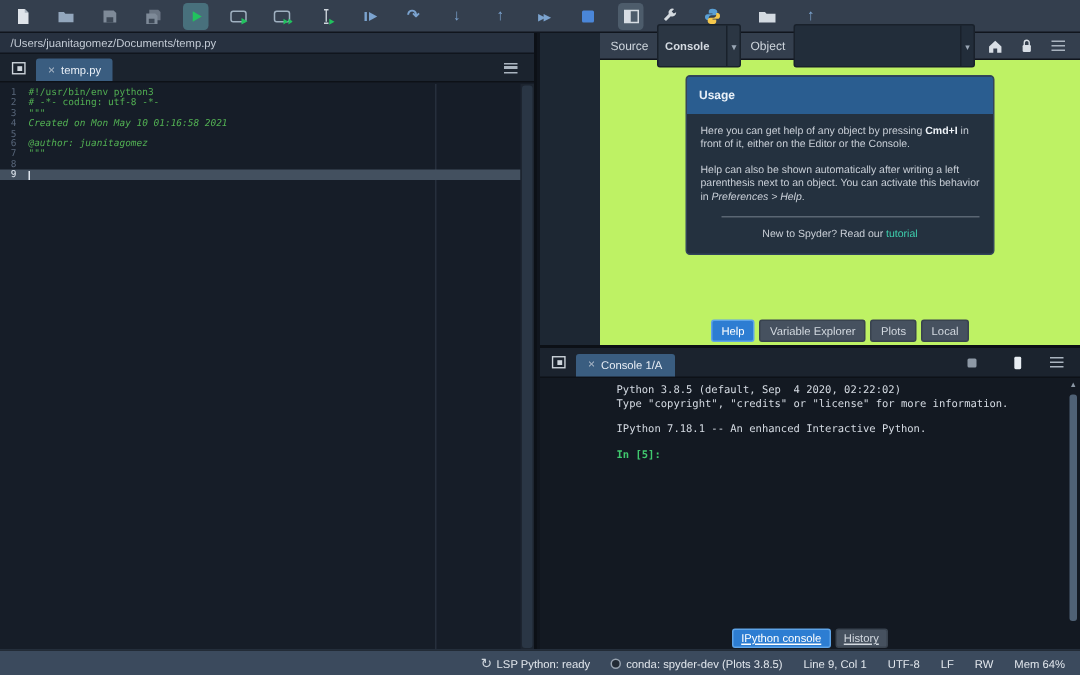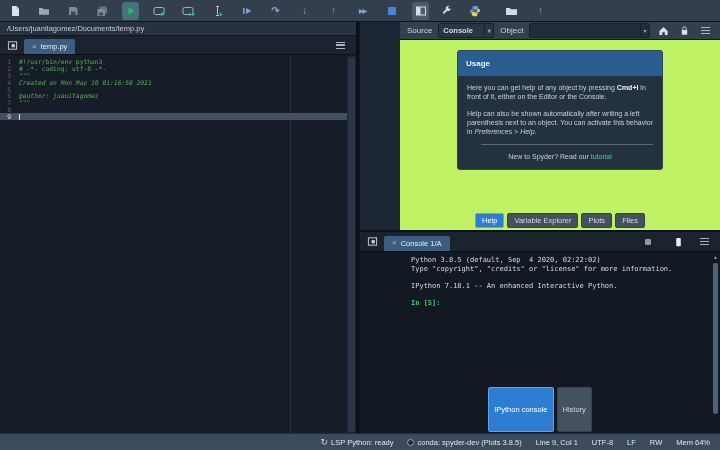--- a/index.html
+++ b/index.html
@@ -65,21 +65,21 @@
   .ecode { font-family:"DejaVu Sans Mono", monospace; font-size:6.3px; color:#52b053;
            white-space:pre; padding-left:3px; }
   .ecode.it { font-style:italic; }
   .caret { display:inline-block; width:1px; height:6px; background:#dfe6ee; margin-left:3px; }
 
   
   .help { position:absolute; top:0; left:0; right:0; height:208px; background:#bef264;margin-left:40px; }
   .helpheader { height:18px; background:#343f4e; display:flex; align-items:center;
                 gap:6px; padding:0 7px; font-size:8px; color:#cfd6dd;
                 border-bottom:1px solid #10151d; }
-  .hcombo { height:15px; background:#2b3643; border:1px solid #19212b; border-radius:2px;
+  .hcombo { height:29px; background:#2b3643; border:1px solid #19212b; border-radius:2px;
             display:flex; align-items:center; font-size:7.5px; color:#d5dbe2;
             padding-left:4px; }
   .hcombo .arrowbox { margin-left:auto; width:9px; align-self:stretch; display:flex;
                       align-items:center; justify-content:center;
                       border-left:1px solid #19212b; color:#9aa6b4; font-size:6px; }
   .hcombo.src { width:56px; font-weight:bold; }
   .hcombo.obj { flex:1; background:#222d3a; }
   .hicon { width:15px; display:flex; align-items:center; justify-content:center; flex:none; }
   .helpcontent { position:absolute; top:18px; left:0; right:0; bottom:17px; overflow:hidden; }
   .usage { width:206px; margin:10px auto 0 auto; background:#24313f;
@@ -107,21 +107,21 @@
   .cbody { position:absolute; top:20px; left:0; right:0; bottom:13px; overflow:hidden; }
   .cbody pre { font-family:"DejaVu Sans Mono", monospace; font-size:7px; line-height:8.6px;
                color:#d6dce4; padding:4px 0 0 5px; white-space:pre;margin-left:46px; }
   .prompt { color:#40c96e; font-weight:bold; }
   .cscroll { position:absolute; right:1px; top:2px; bottom:2px; width:7px; }
   .cscroll .up { color:#8b97a5; font-size:5px; line-height:6px; text-align:center; display:block; }
   .cscroll .slider { position:absolute; left:1px; right:1px; top:9px; bottom:4px;
                      background:#4f6175; border-radius:2px; }
   .ctabs { position:absolute; left:0; right:0; bottom:1px; display:flex;
            justify-content:center; gap:3px; }
-  .ctabs .ptab { padding:17px 5px; font-size:7.5px; }
+  .ctabs .ptab { padding:1px 5px; font-size:7.5px;text-decoration:underline; }
 
   
   .statusbar { position:absolute; left:0; right:0; bottom:0; height:17px; background:#3b4a5d;
                border-top:1px solid #222b36; display:flex; align-items:center;
                justify-content:flex-end; gap:14px; padding-right:10px;
                font-size:7.5px; color:#e2e7ed; }
   .sitem { display:flex; align-items:center; gap:3px; white-space:nowrap; }
   .lspico { font-size:9px; color:#cfd6dd; line-height:9px; }
   .condaico { width:7px; height:7px; border-radius:50%; background:#222a34;
               border:1.5px solid #97a2af; }
@@ -324,21 +324,21 @@
             <div class="usage-foot">
               <span>New to Spyder? Read our </span><span class="link">tutorial</span>
             </div>
           </div>
         </div>
       </div>
       <div class="ptabs">
           <span class="ptab sel">Help</span>
           <span class="ptab">Variable Explorer</span>
           <span class="ptab">Plots</span>
-          <span class="ptab">Files</span>
+          <span class="ptab">Local</span>
         </div>
     </div>
 
     <div class="consolepane">
       <div class="ctabbar">
         <span class="minibtn">
           <svg width="11" height="11" viewBox="0 0 12 12">
               <rect x="1.5" y="2" width="9" height="8" fill="none" stroke="#cfd6dd"></rect>
               <rect x="5" y="4.5" width="3.5" height="3.5" fill="#cfd6dd"></rect>
             </svg>

